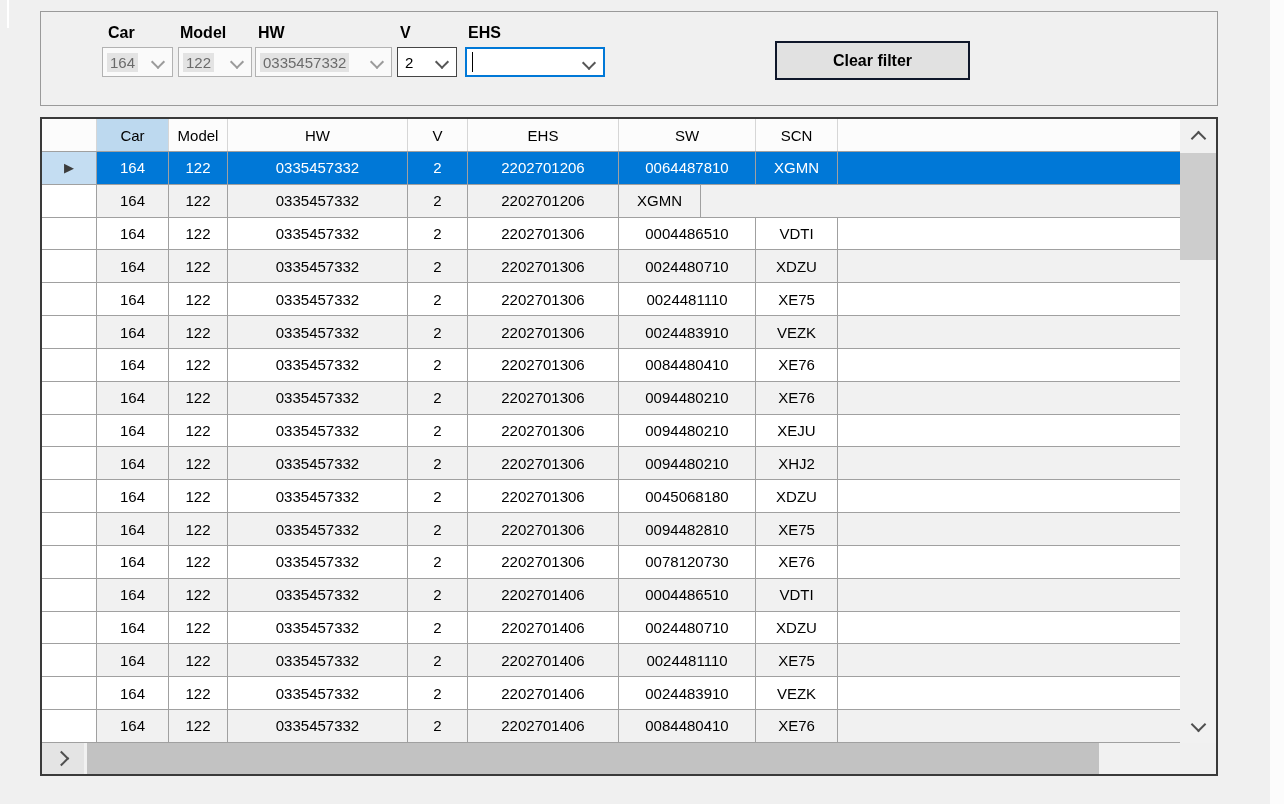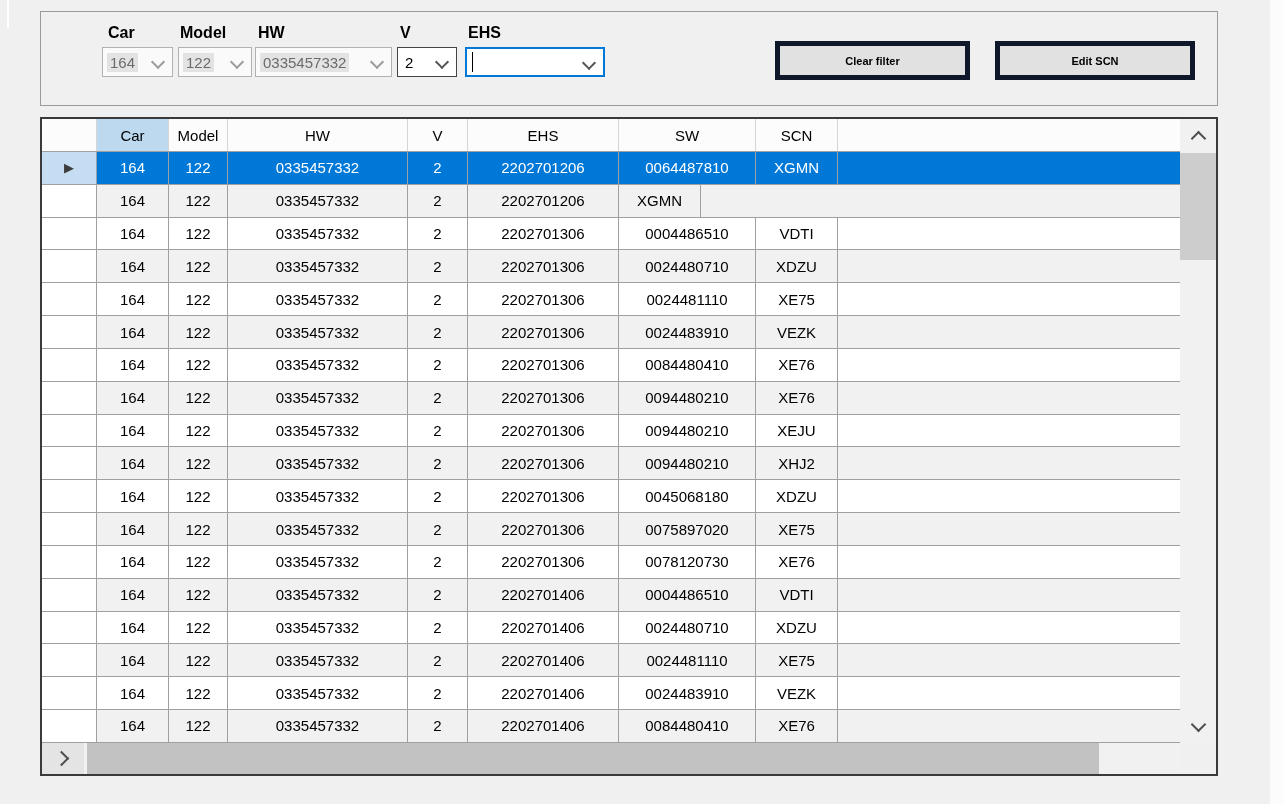--- a/index.html
+++ b/index.html
@@ -28,22 +28,22 @@
   .cb-car{left:61px;width:71px}.cb-model{left:137px;width:74px}.cb-hw{left:214px;width:137px}
   .cb-v{left:356px;width:60px}.cb-ehs{left:424px;width:140px}
 
   .chev{display:inline-block;width:8px;height:8px;border-right:2px solid #6e6e6e;border-bottom:2px solid #6e6e6e;}
   .chev.down{transform:rotate(45deg);}
   .combo .chev{position:absolute;right:9px;top:9px;}
   .combo.disabled .chev{border-color:#9b9b9b;}
   .combo.normal .chev,.combo.focused .chev{border-color:#565656;}
 
   .btn{position:absolute;top:29px;height:39px;box-sizing:border-box;background:#e1e1e1;
-    border:5px solid #0f172a;display:flex;align-items:center;justify-content:center;
-    font-size:11px;font-weight:700;color:#000;cursor:default;}
+    border:2px solid #0f172a;display:flex;align-items:center;justify-content:center;
+    font-size:16px;font-weight:700;color:#000;cursor:default;}
   .btn-clear{left:734px;width:195px;}
   .btn-edit{left:954px;width:200px;}
 
   
   .datagrid{position:absolute;left:40px;top:117px;width:1178px;height:659px;
     border:2px solid #3a3a3a;box-sizing:border-box;background:#ffffff;}
   .grid-main{display:flex;height:624px;}
   .grid-table{flex:1;display:flex;flex-direction:column;min-width:0;}
 
   .hdr-row{height:33px;display:flex;border-bottom:1px solid #a0a0a0;box-sizing:border-box;background:#fcfcfc;}
@@ -122,21 +122,20 @@
       <span class="val">2</span>
       <span class="chev down"></span>
     </div>
     <div class="combo focused cb-ehs">
       <span class="caret"></span>
       <span class="val"></span>
       <span class="chev down"></span>
     </div>
 
     <div class="btn btn-clear">Clear filter</div>
-    <div class="btn btn-edit">Edit SCN</div>
   </div>
 
   <div class="datagrid">
     <div class="grid-main">
       <div class="grid-table">
         <div class="hdr-row">
             <div class="hcell corner rowhead"></div>
             <div class="hcell col0 sorted">Car</div>
             <div class="hcell col1">Model</div>
             <div class="hcell col2">HW</div>
@@ -268,21 +267,21 @@
               <div class="cell col6">XDZU</div>
               <div class="cell col7"></div>
             </div>
             <div class="grow alt">
               <div class="cell rowhead"></div>
               <div class="cell col0">164</div>
               <div class="cell col1">122</div>
               <div class="cell col2">0335457332</div>
               <div class="cell col3">2</div>
               <div class="cell col4">2202701306</div>
-              <div class="cell col5">0075897020</div>
+              <div class="cell col5">0094482810</div>
               <div class="cell col6">XE75</div>
               <div class="cell col7"></div>
             </div>
             <div class="grow">
               <div class="cell rowhead"></div>
               <div class="cell col0">164</div>
               <div class="cell col1">122</div>
               <div class="cell col2">0335457332</div>
               <div class="cell col3">2</div>
               <div class="cell col4">2202701306</div>

